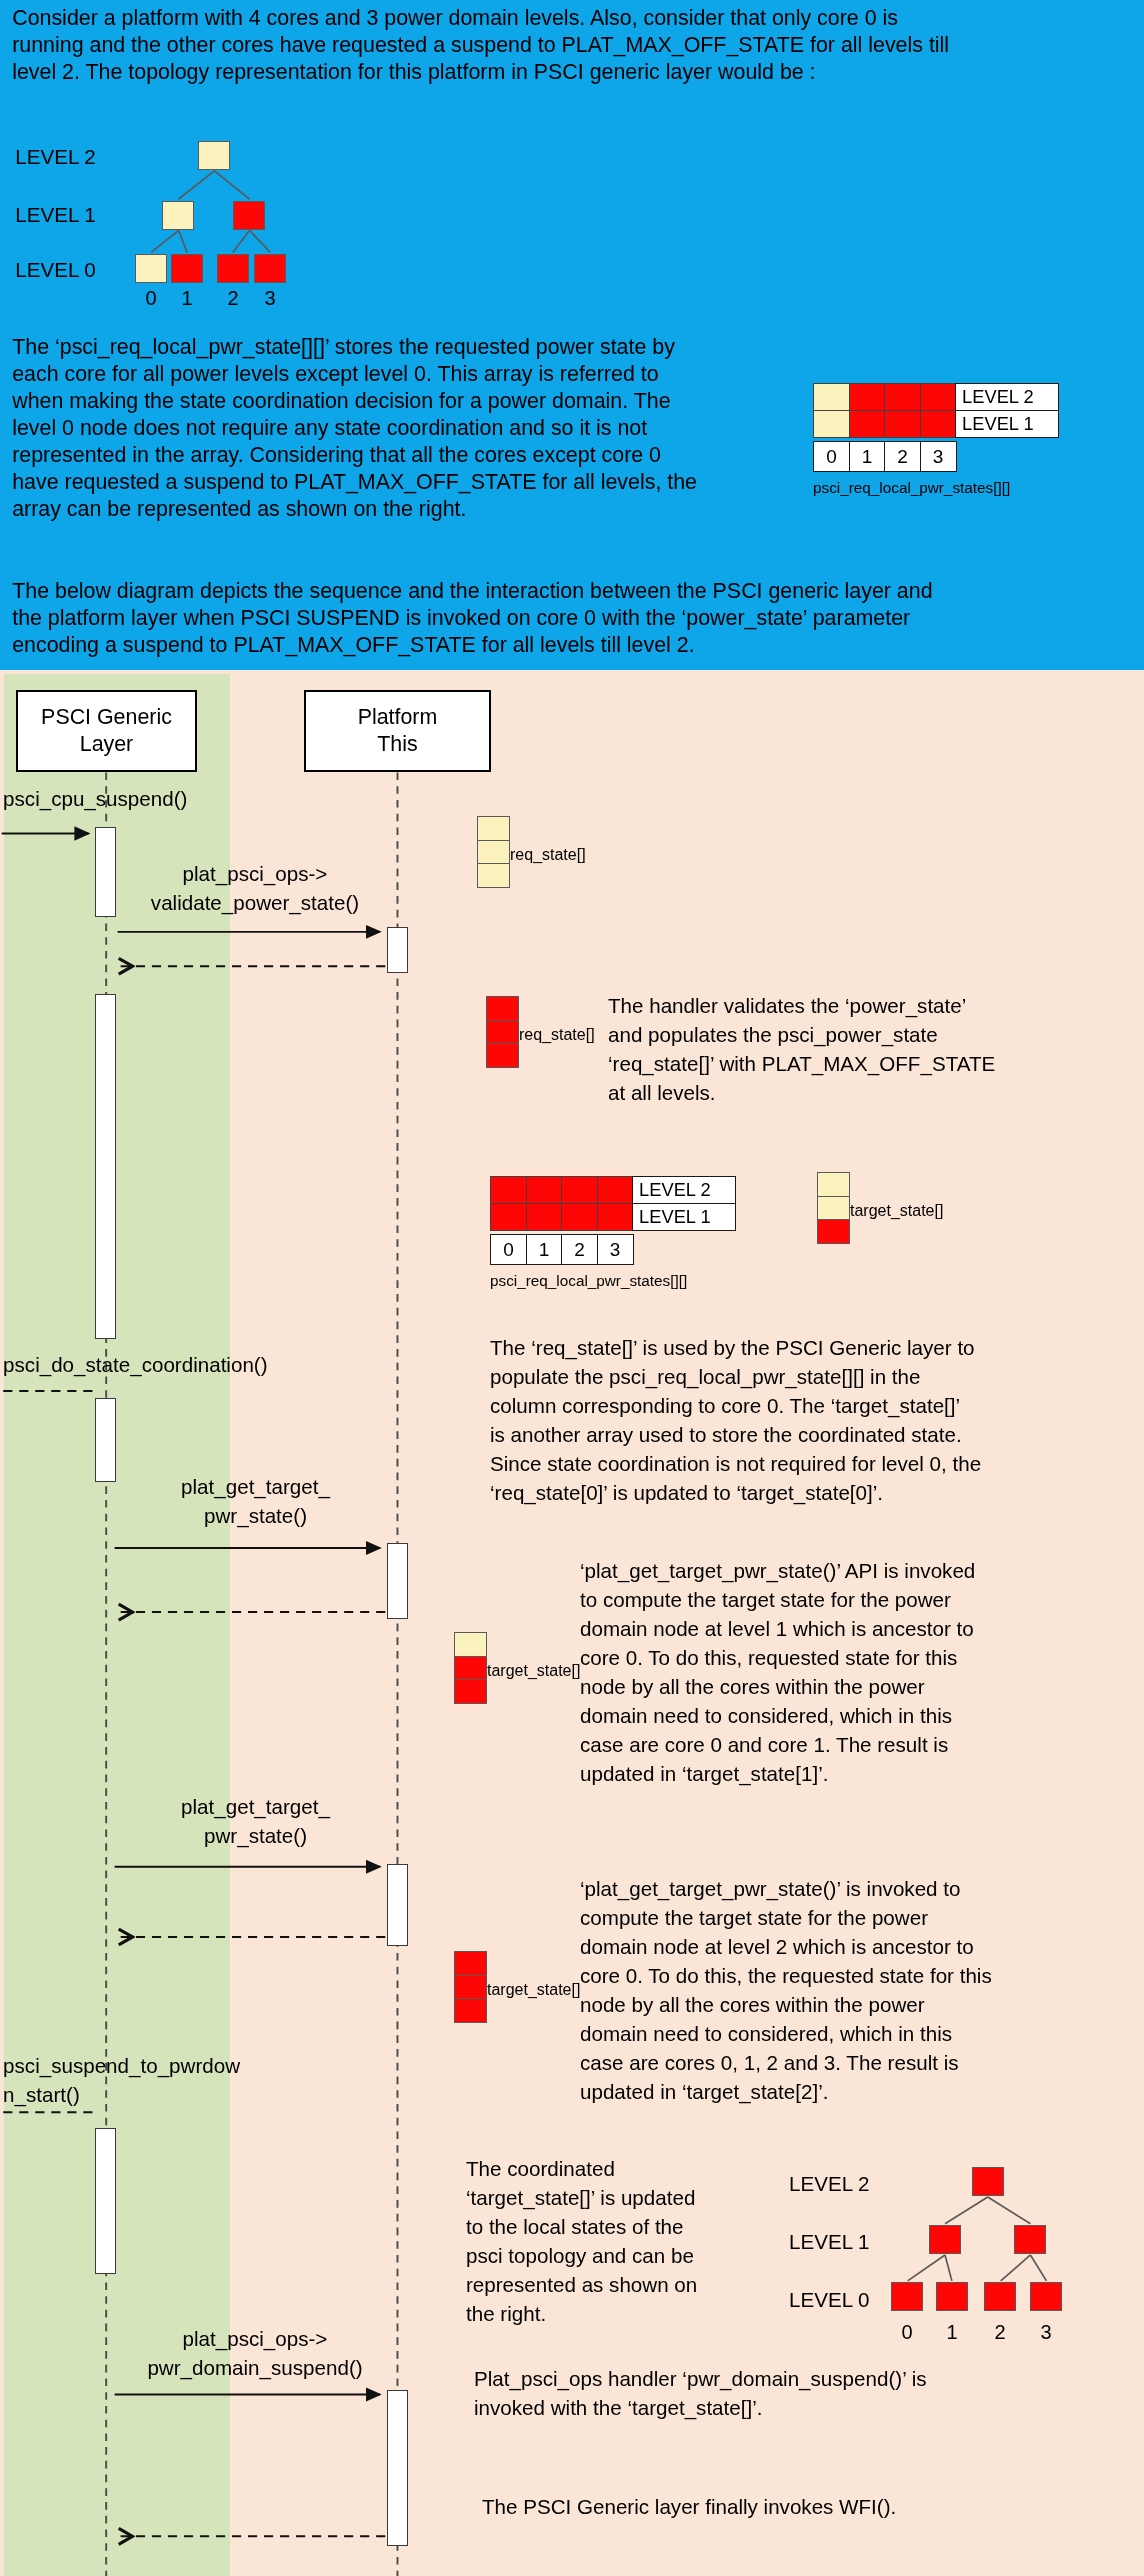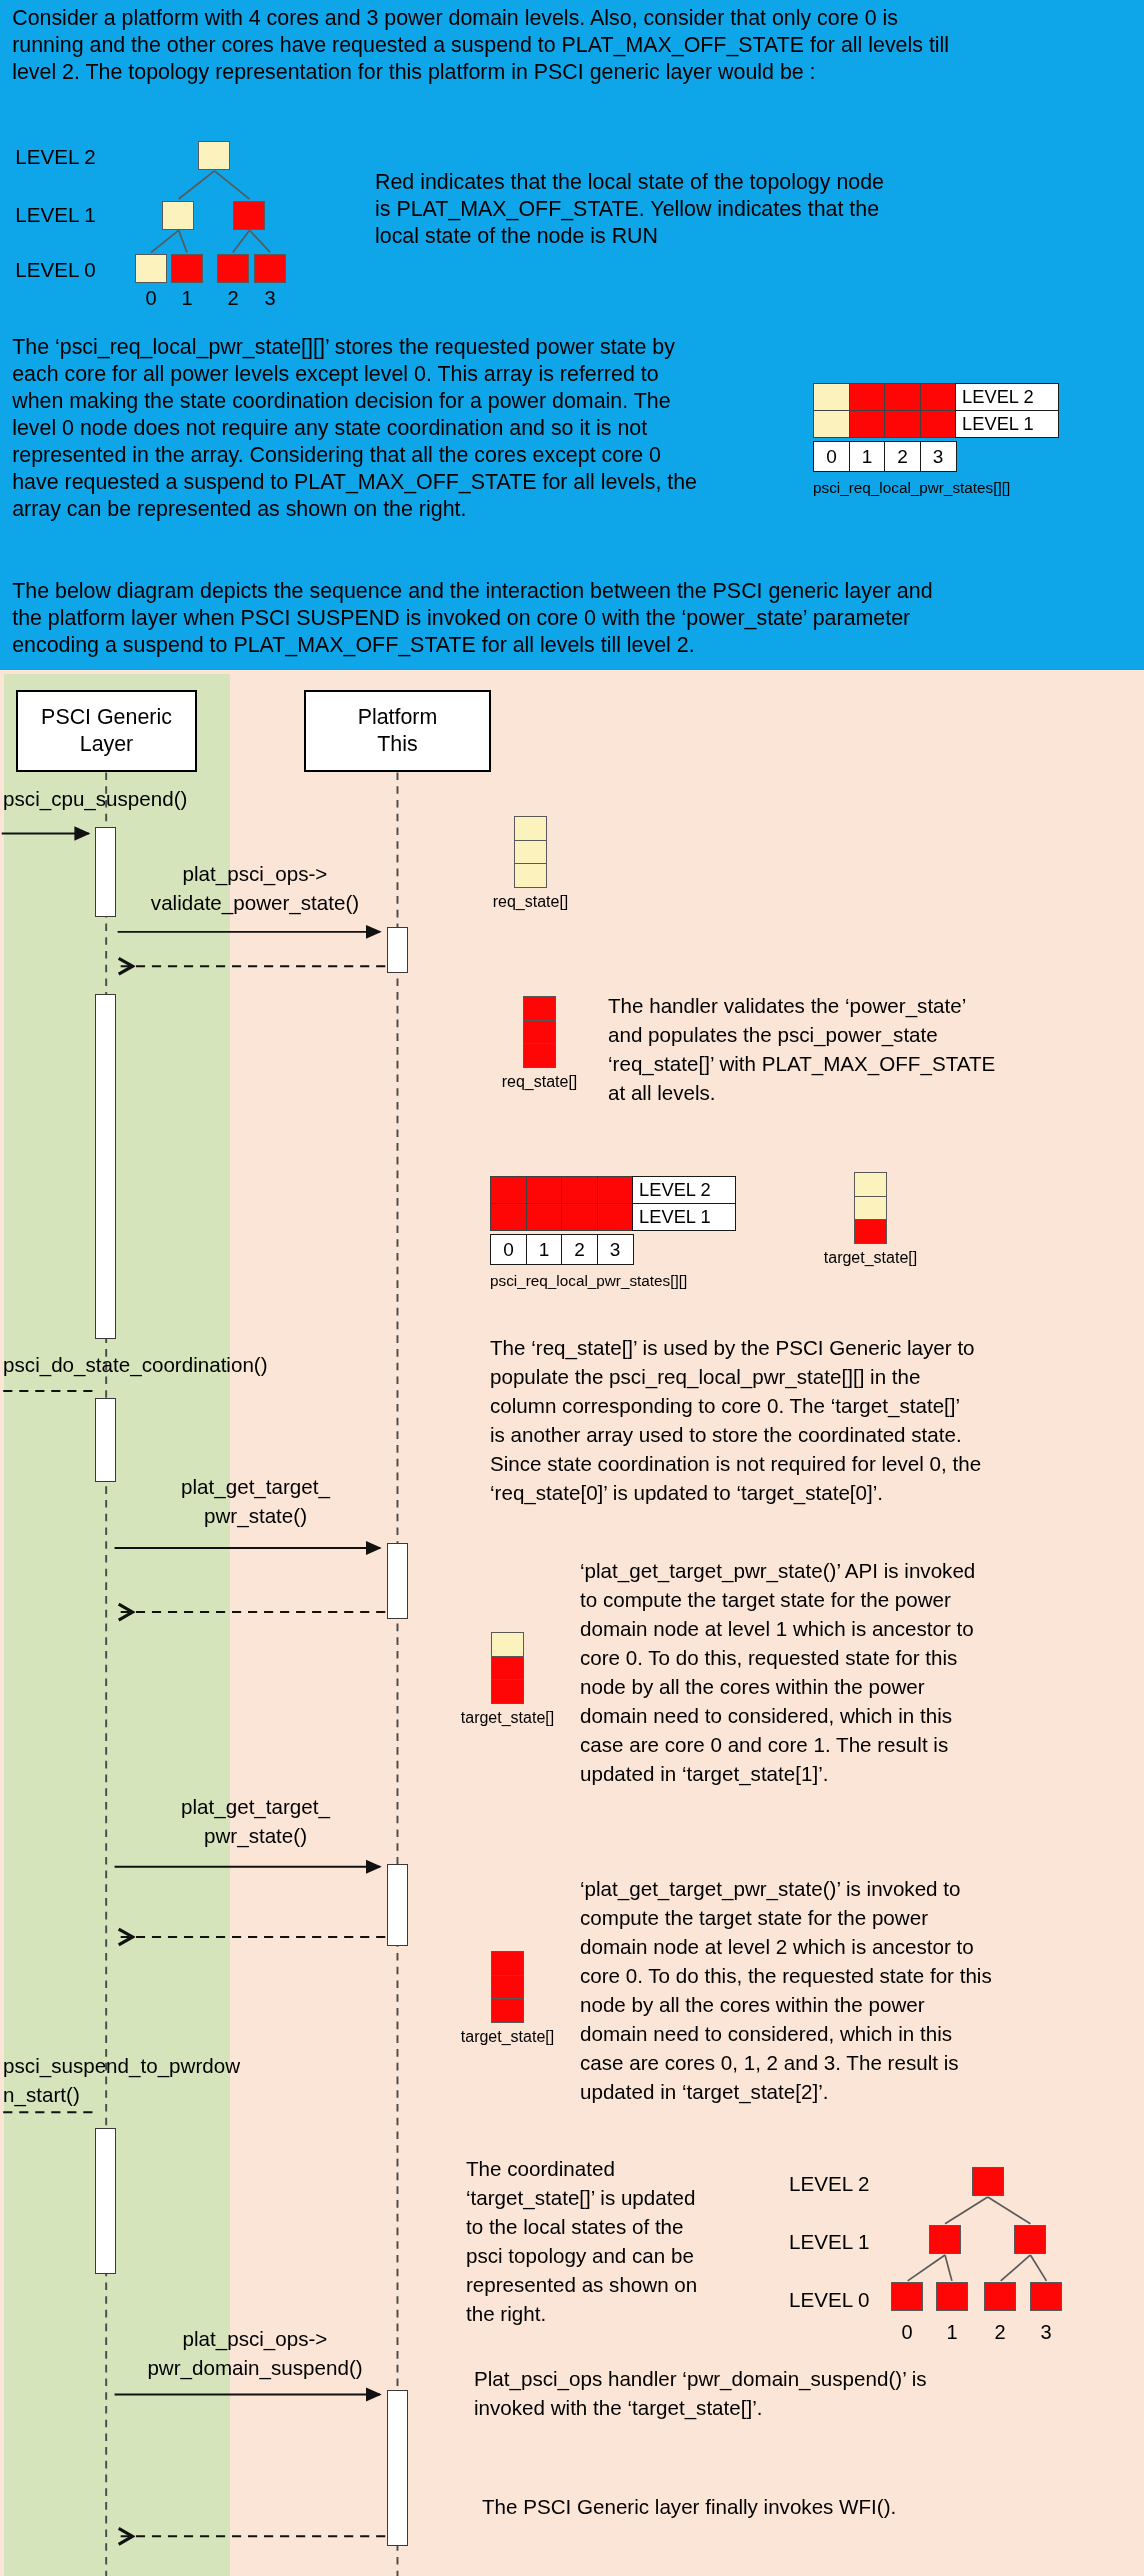--- a/index.html
+++ b/index.html
@@ -13,21 +13,21 @@
   .lifehead{position:absolute;background:#fff;border:2.3px solid #000;display:flex;align-items:center;justify-content:center;
             text-align:center;font-size:21.4px;line-height:27.5px;white-space:pre-line;z-index:3;}
   .act{position:absolute;background:#fff;border:1.5px solid #3a3a3a;z-index:3;}
   .msg{position:absolute;font-size:20.6px;line-height:29px;white-space:pre-line;z-index:4;}
   .msg.center{text-align:center;}
   .tbox{position:absolute;width:32px;height:29px;border:1.5px solid #595959;z-index:3;}
   .yellow{background:#FBF2BE;}
   .red{background:#FE0606;}
   .tnum{position:absolute;width:32px;text-align:center;font-size:20px;z-index:3;}
   .lvl{position:absolute;font-size:20.6px;z-index:3;}
-  .arraycol{position:absolute;display:flex;flex-direction:column;align-items:center;width:107px;z-index:3;}
+  .arraycol{position:absolute;display:flex;flex-direction:row;align-items:center;width:107px;z-index:3;}
   .arraycol .cells{display:flex;flex-direction:column;}
   .arraycol .cell + .cell{margin-top:-1.5px;}
   .cell{width:33px;height:25px;border:1.5px solid #595959;}
   .arraylabel{margin-top:5.3px;font-size:16px;}
   .grid{position:absolute;z-index:3;}
   .grow{display:flex;}
   .grow + .grow{margin-top:-1.5px;}
   .gcells{display:flex;}
   .gcells .cell{width:37px;height:28px;border:1.5px solid #404040;}
   .gcells .cell + .cell{margin-left:-1.5px;}
@@ -109,23 +109,20 @@
   <div class="tbox yellow" style="left:135px;top:254px;"></div>
   <div class="tbox red" style="left:171px;top:254px;"></div>
   <div class="tbox red" style="left:217px;top:254px;"></div>
   <div class="tbox red" style="left:254px;top:254px;"></div>
 
   <div class="tnum" style="left:135px;top:287px;">0</div>
   <div class="tnum" style="left:171px;top:287px;">1</div>
   <div class="tnum" style="left:217px;top:287px;">2</div>
   <div class="tnum" style="left:254px;top:287px;">3</div>
 
-  <div class="para" style="left:375px;top:169px;">Red indicates that the local state of the topology node
-is PLAT_MAX_OFF_STATE. Yellow indicates that the
-local state of the node is RUN</div>
 
   <div class="para" style="left:12.2px;top:334px;">The ‘psci_req_local_pwr_state[][]’ stores the requested power state by
 each core for all power levels except level 0. This array is referred to
 when making the state coordination decision for a power domain. The
 level 0 node does not require any state coordination and so it is not
 represented in the array. Considering that all the cores except core 0
 have requested a suspend to PLAT_MAX_OFF_STATE for all levels, the
 array can be represented as shown on the right.</div>
 
   <div class="grid" style="left:813px;top:383px;">

